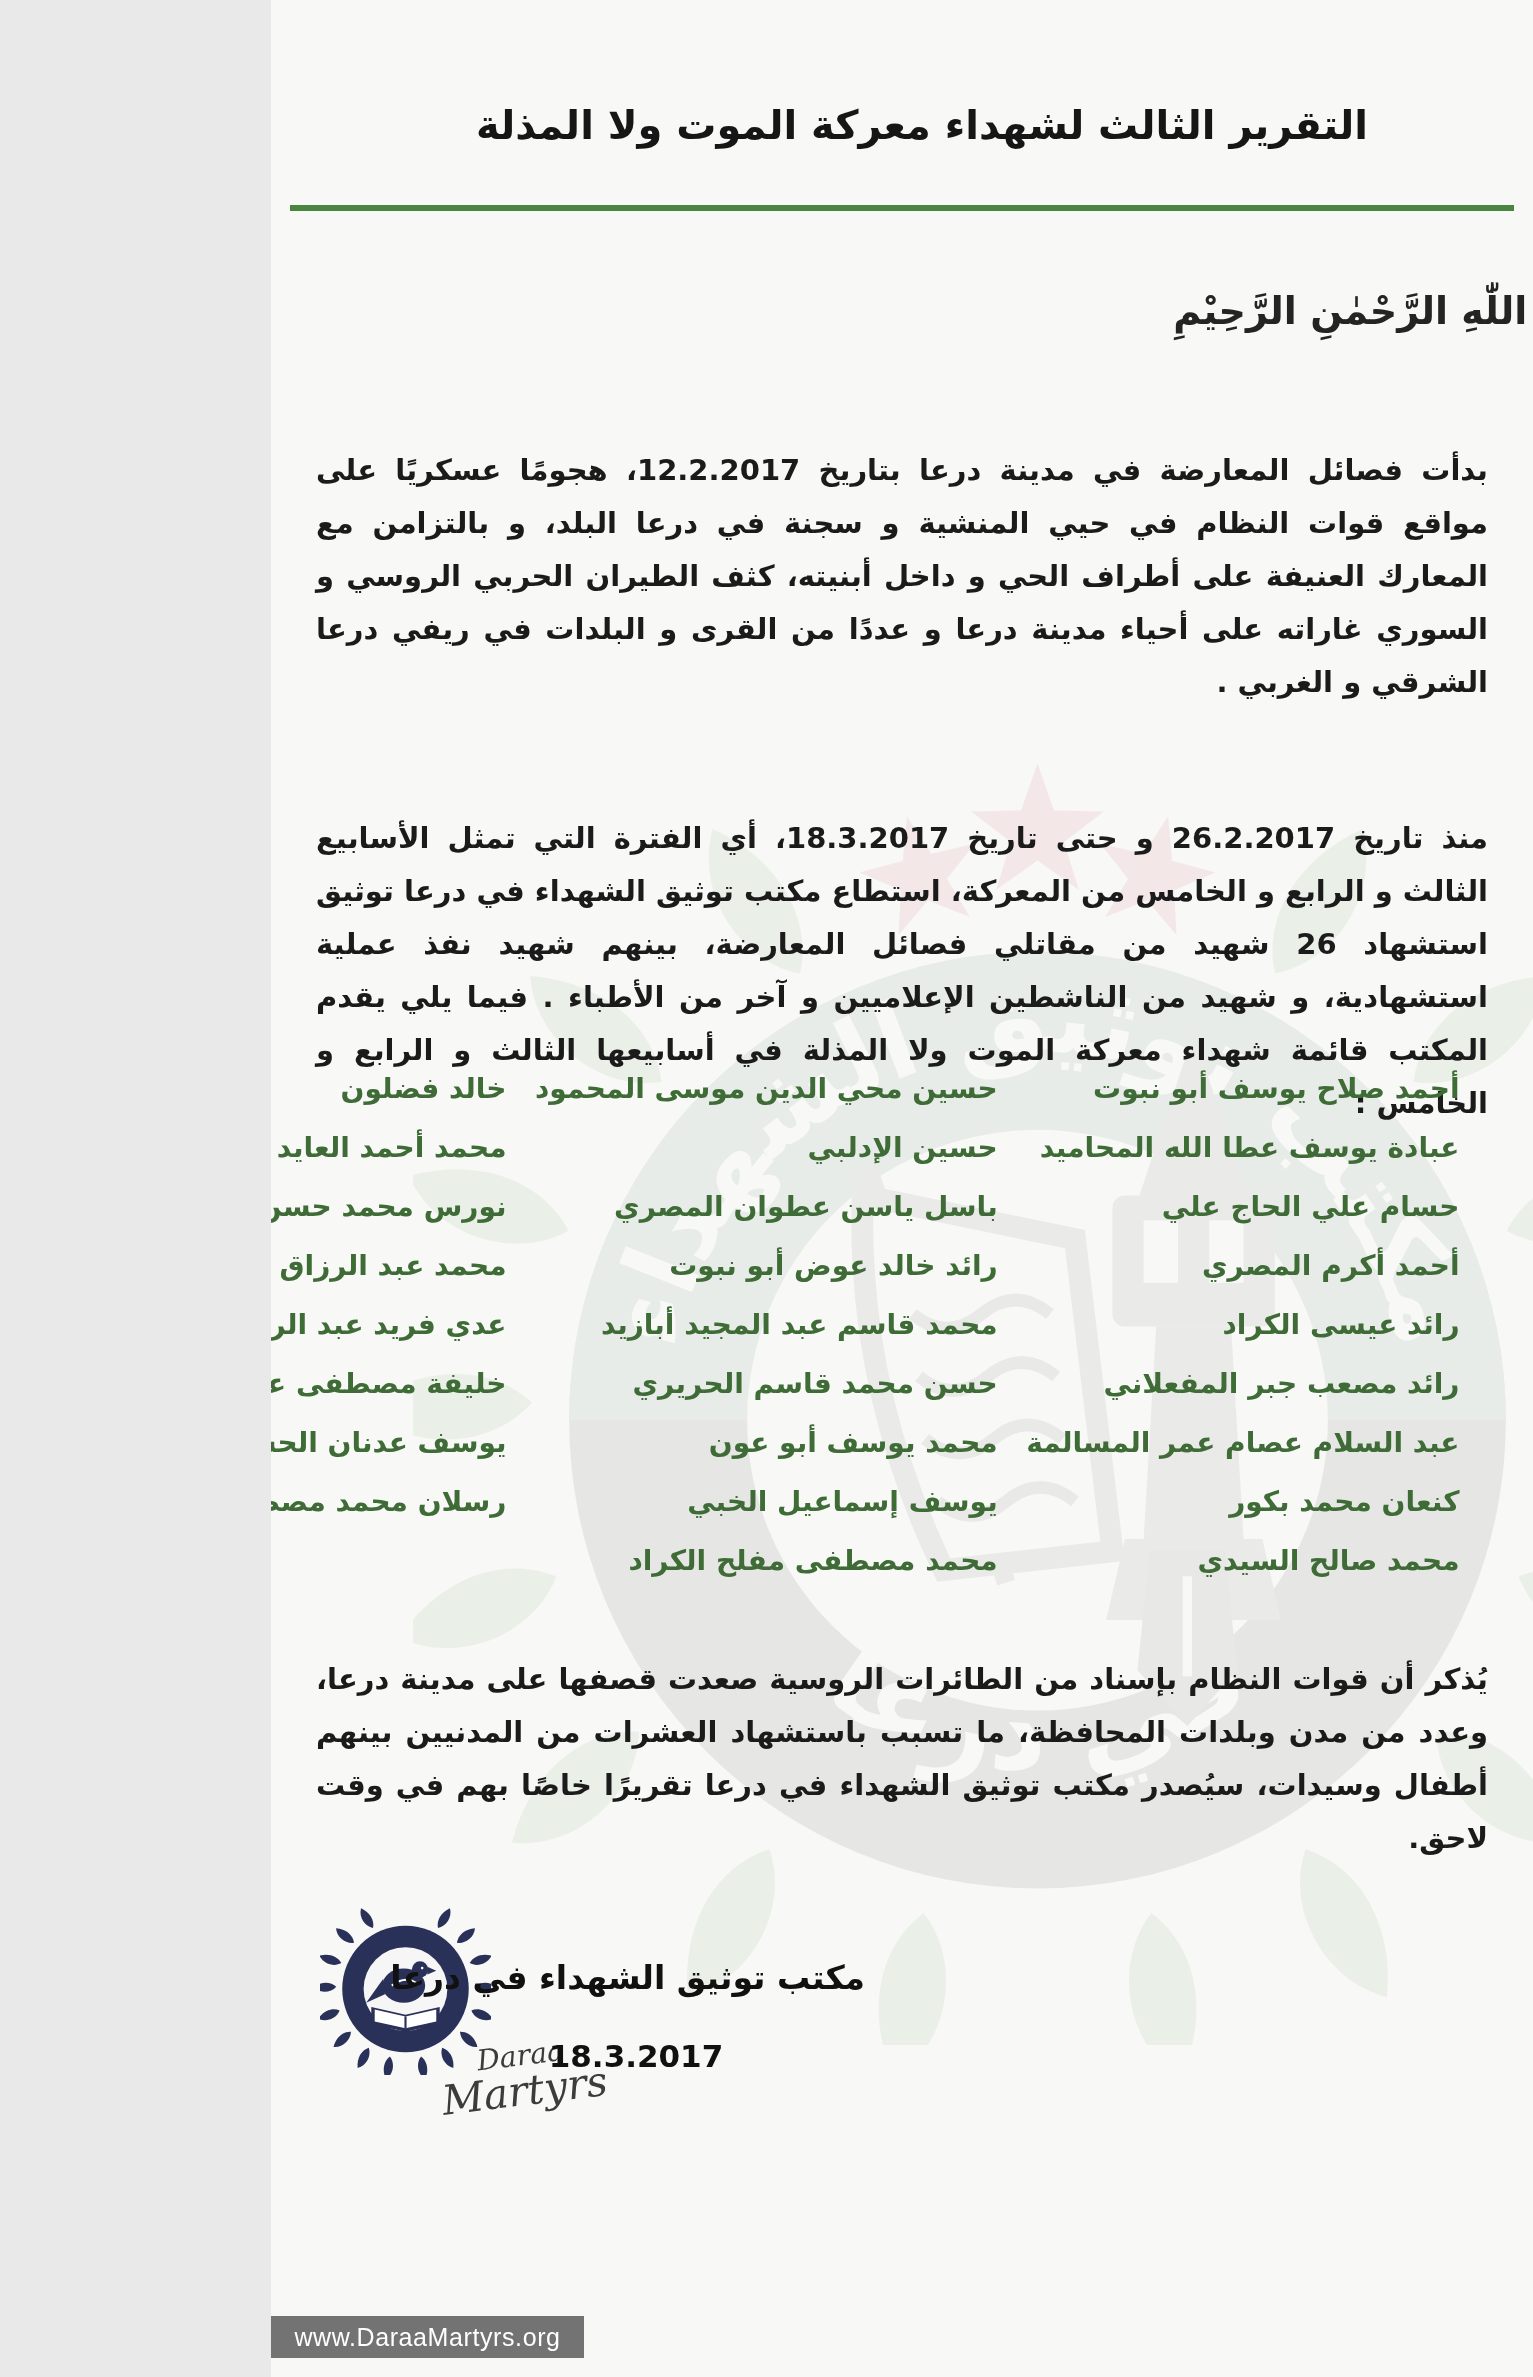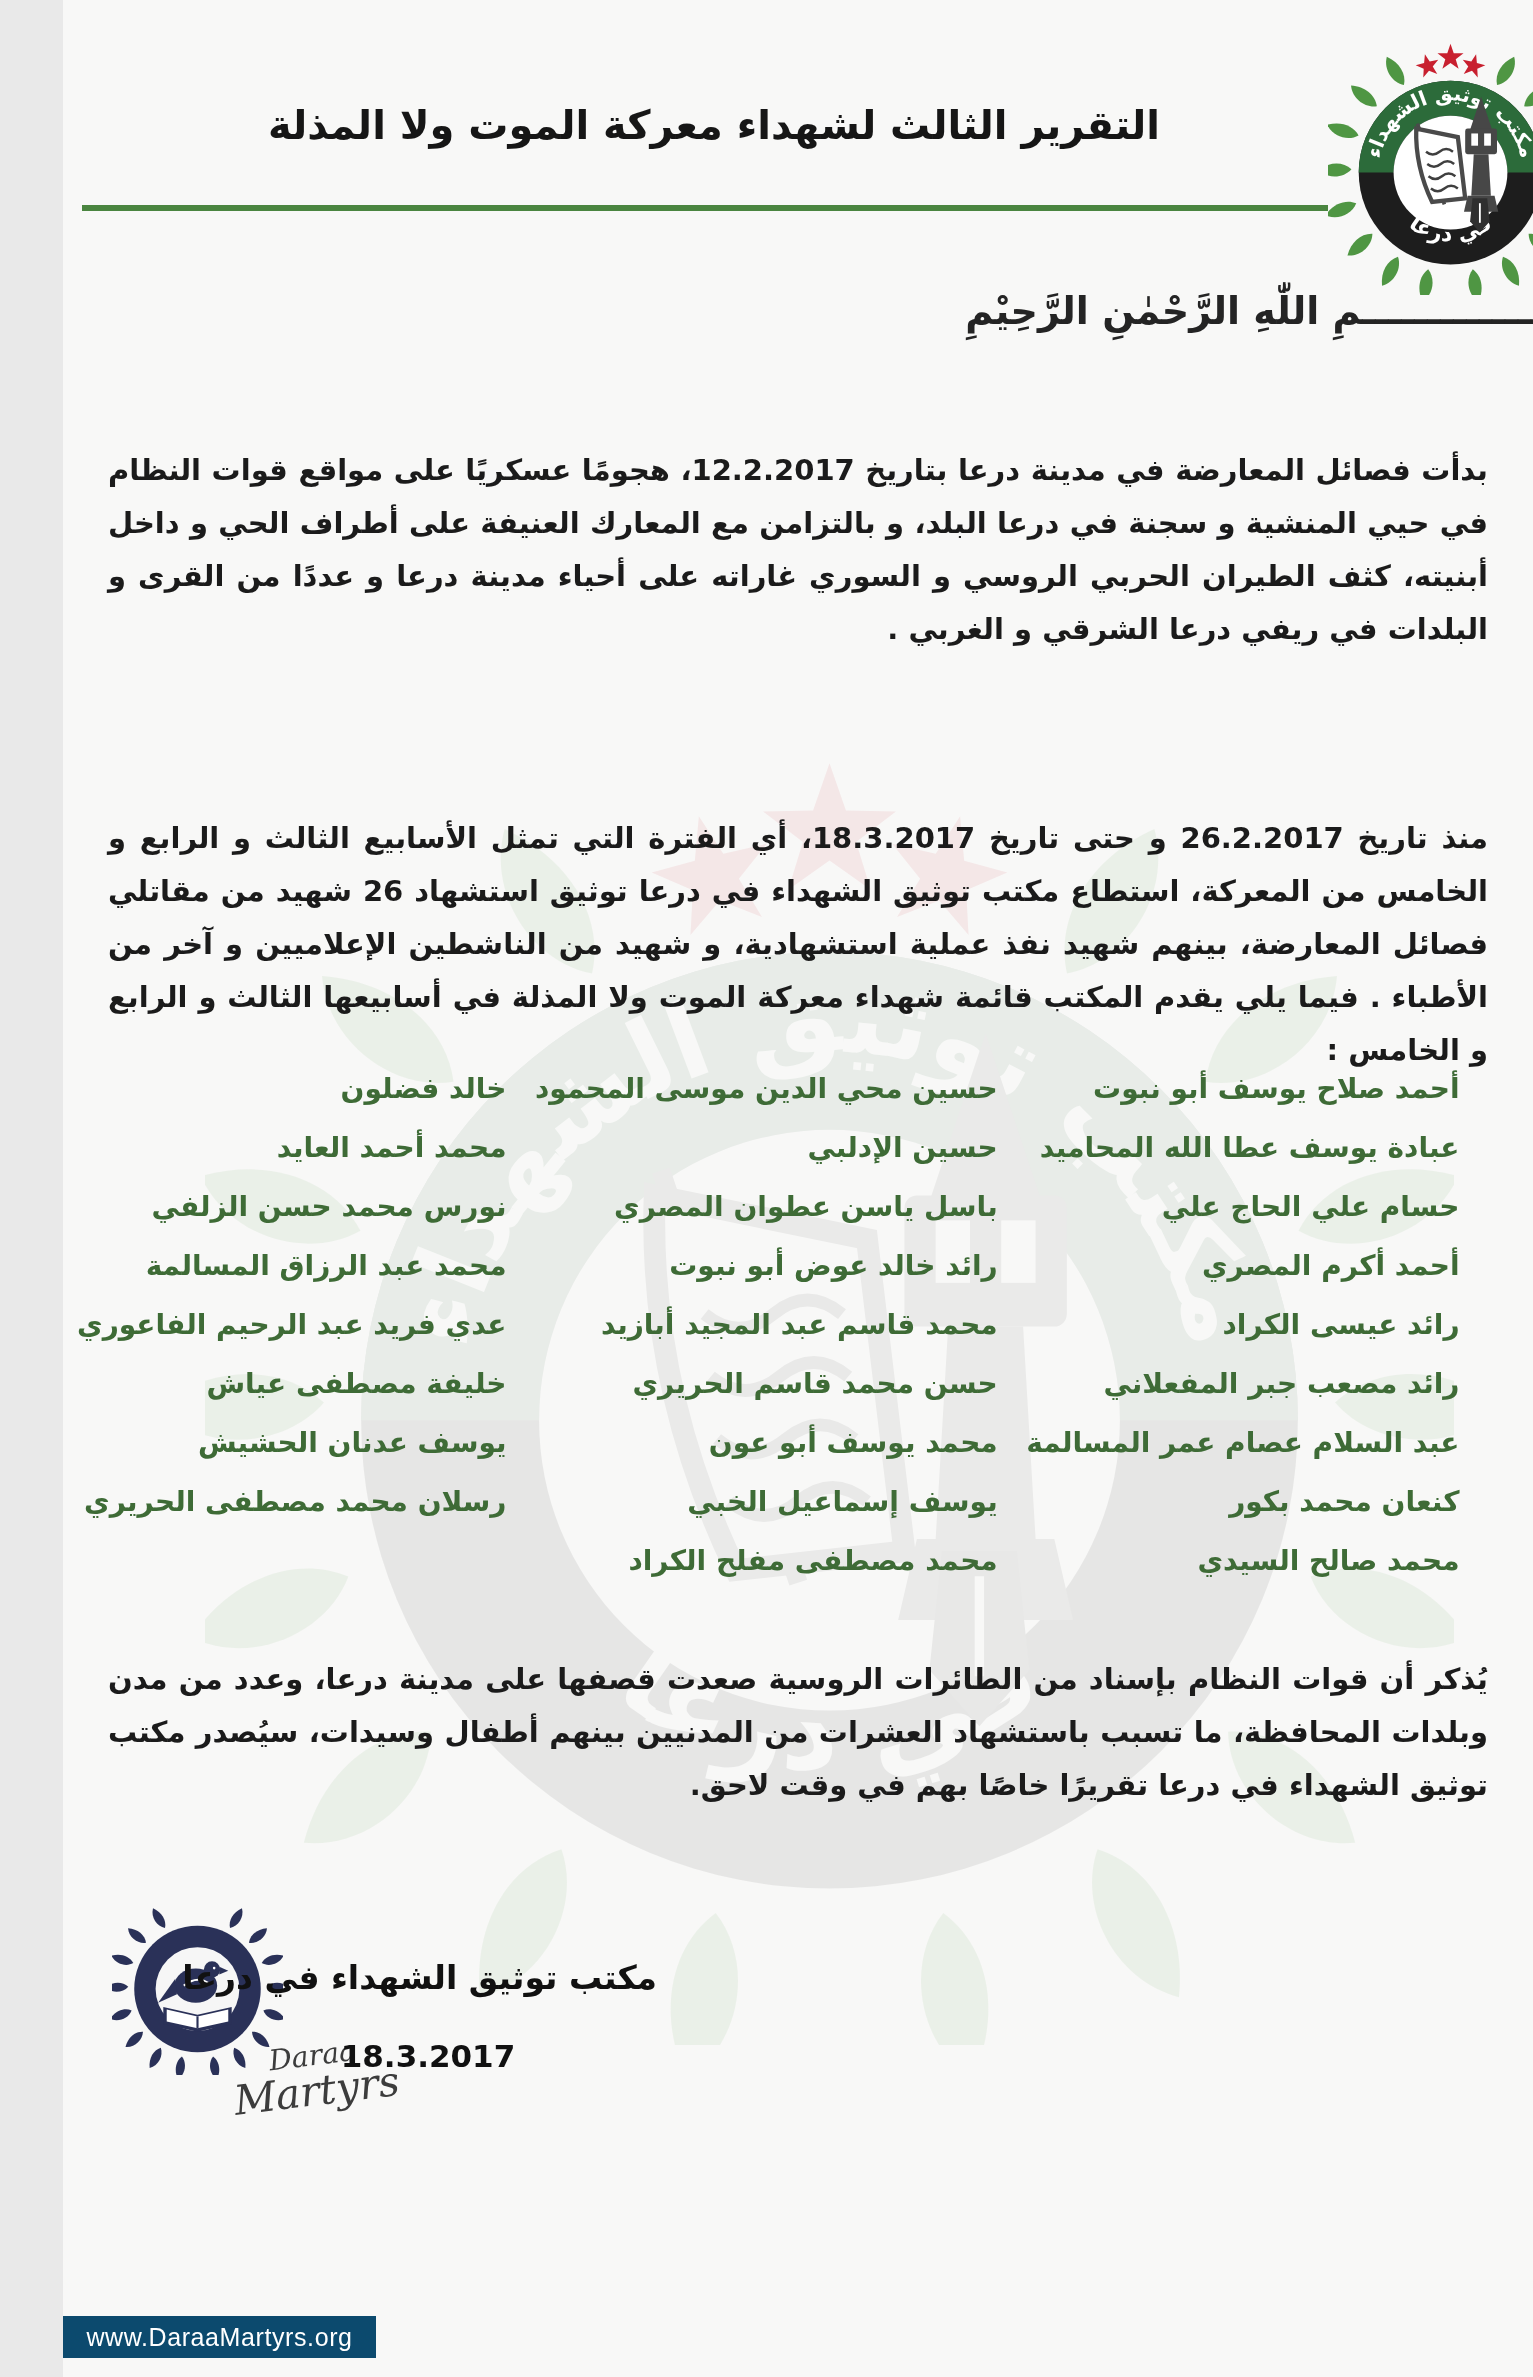--- a/index.html
+++ b/index.html
@@ -1,19 +1,19 @@
 <!DOCTYPE html>
 <html lang="ar" dir="rtl" style="font-size:10px"><head>
 <meta charset="utf-8">
 <style>
   html,body{margin:0;padding:0;}
   body{background:#e9e9e9;}
   .page{
     position:relative;
-    width:1470px;height:2377px;
+    width:1262px;height:2377px;
     background:#f8f8f7;
     overflow:hidden;
     font-family:"DejaVu Sans",sans-serif;
     direction:rtl;
   }
   
   .title{
     position:absolute;top:102px;left:45px;width:1212px;
     text-align:center;
     font-size:40px;font-weight:700;color:#161616;
@@ -82,21 +82,21 @@
     direction:rtl;text-align:left;
     font-size:33px;font-weight:700;color:#111;white-space:nowrap;
   }
   .footer-date{
     position:absolute;left:186px;top:149px;width:260px;
     text-align:center;font-size:31px;font-weight:700;color:#111;
   }
   
   .url-box{
     position:absolute;top:2316px;left:0;width:313px;height:42px;
-    background:#0c4a6e;color:#ffffff;
+    background:#737373;color:#ffffff;
     display:flex;align-items:center;justify-content:center;
     font-size:25px;font-weight:400;direction:ltr;
     font-family:"Liberation Sans","DejaVu Sans",sans-serif;
     letter-spacing:0.6px;
   }
 </style>
 </head>
 <body>
 
 <div class="page">

